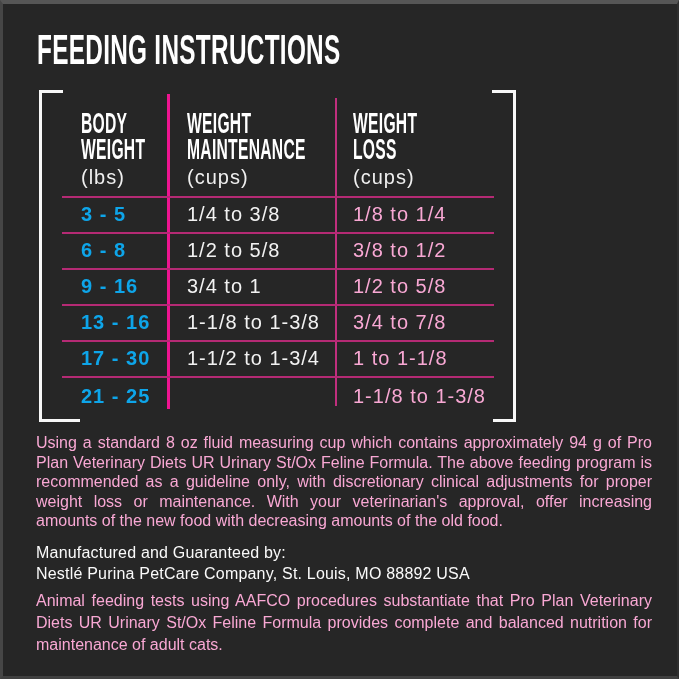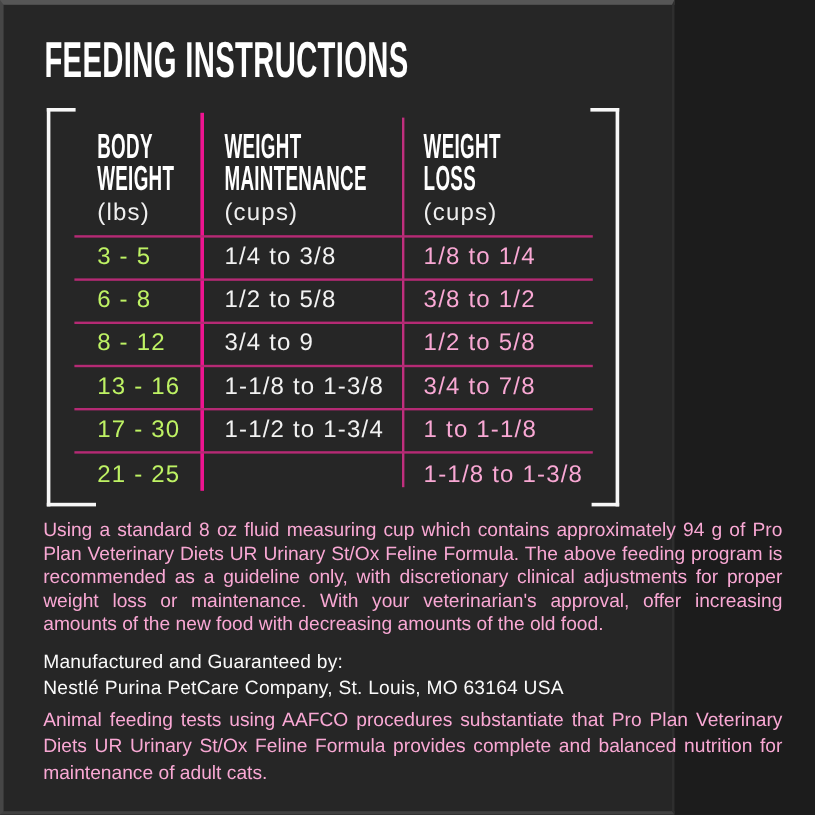--- a/index.html
+++ b/index.html
@@ -4,21 +4,21 @@
 <style>
   * { margin:0; padding:0; box-sizing:border-box; }
   html,body { width:679px; height:679px; }
   body {
     background:#1c1c1c;
     font-family:"Liberation Sans", sans-serif;
     overflow:hidden;
   }
   .panel {
     position:relative;
-    width:562px; height:679px;
+    width:679px; height:679px;
     background:var(--background, #262626);
     border-top:4px solid #565656;
     border-left:3px solid #464646;
     border-bottom:3px solid #404040;
     border-right:2px solid #2e2e2e;
     color:var(--text, #ffffff);
   }
   
   .cond {
     display:inline-block;
@@ -65,21 +65,21 @@
     font-size:20px; font-weight:400; letter-spacing:1px;
     color:#efefef; margin-top:3px;
   }
   .h-c1 { left:42px; }
   .h-c2 { left:148px; }
   .h-c3 { left:314px; }
   .row {
     position:absolute; left:0; width:100%; height:36px; line-height:36px;
   }
   .row span { position:absolute; top:0; white-space:nowrap; }
-  .c1 { left:42px;  font-size:20px; font-weight:400; letter-spacing:1px; color:#bef264; }
+  .c1 { left:42px;  font-size:20px; font-weight:700; letter-spacing:1px; color:#0ea5e9; }
   .c2 { left:148px; font-size:20px; font-weight:400; letter-spacing:1px; color:#f2f2f2;text-align:right; }
   .c3 { left:314px; font-size:20px; font-weight:400; letter-spacing:1px; color:#f9a8d4; }
   
   .note {
     position:absolute; left:33px; width:616px;
     font-size:16px; color:#f9a8d4;
     text-align:justify;
   }
   .note-usage { top:429px; line-height:19.6px; }
   .manu {
@@ -143,22 +143,22 @@
       <span class="c1">3 - 5</span>
       <span class="c2">1/4 to 3/8</span>
       <span class="c3">1/8 to 1/4</span>
     </div>
     <div class="row" style="top:142px">
       <span class="c1">6 - 8</span>
       <span class="c2">1/2 to 5/8</span>
       <span class="c3">3/8 to 1/2</span>
     </div>
     <div class="row" style="top:178px">
-      <span class="c1">8 - 12</span>
-      <span class="c2">3/4 to 9</span>
+      <span class="c1">9 - 16</span>
+      <span class="c2">3/4 to 1</span>
       <span class="c3">1/2 to 5/8</span>
     </div>
     <div class="row" style="top:214px">
       <span class="c1">13 - 16</span>
       <span class="c2">1-1/8 to 1-3/8</span>
       <span class="c3">3/4 to 7/8</span>
     </div>
     <div class="row" style="top:250px">
       <span class="c1">17 - 30</span>
       <span class="c2">1-1/2 to 1-3/4</span>
@@ -167,18 +167,18 @@
     <div class="row" style="top:288px">
       <span class="c1">21 - 25</span>
       <span class="c3">1-1/8 to 1-3/8</span>
     </div>
   </div>
 
   <p class="note note-usage">Using a standard 8 oz fluid measuring cup which contains approximately 94 g of Pro Plan Veterinary Diets UR Urinary St/Ox Feline Formula. The above feeding program is recommended as a guideline only, with discretionary clinical adjustments for proper weight loss or maintenance. With your veterinarian's approval, offer increasing amounts of the new food with decreasing amounts of the old food.</p>
 
   <div class="manu">
     <div>Manufactured and Guaranteed by:</div>
-    <div>Nestlé Purina PetCare Company, St. Louis, MO 63164 USA</div>
+    <div>Nestlé Purina PetCare Company, St. Louis, MO 88892 USA</div>
   </div>
 
   <p class="note note-aafco">Animal feeding tests using AAFCO procedures substantiate that Pro Plan Veterinary Diets UR Urinary St/Ox Feline Formula provides complete and balanced nutrition for maintenance of adult cats.</p>
 
 </div>
 
 </body></html>

